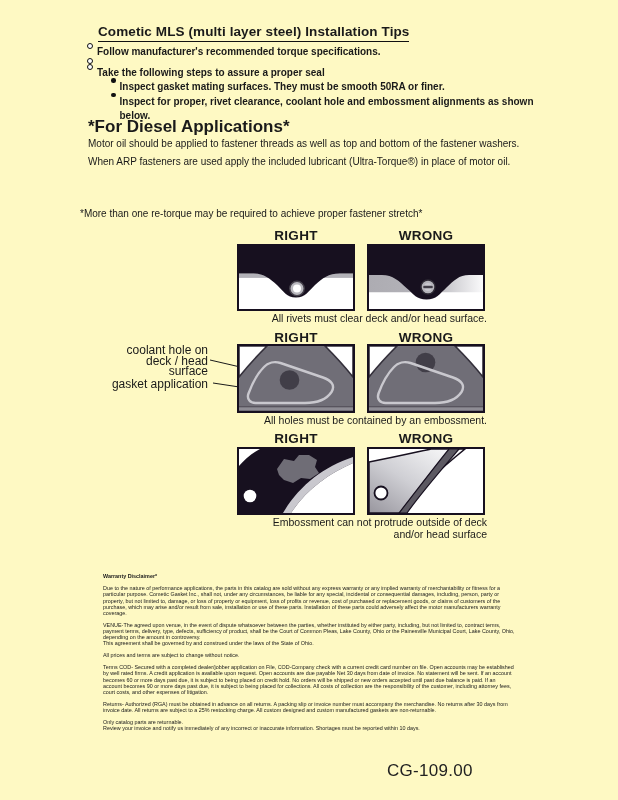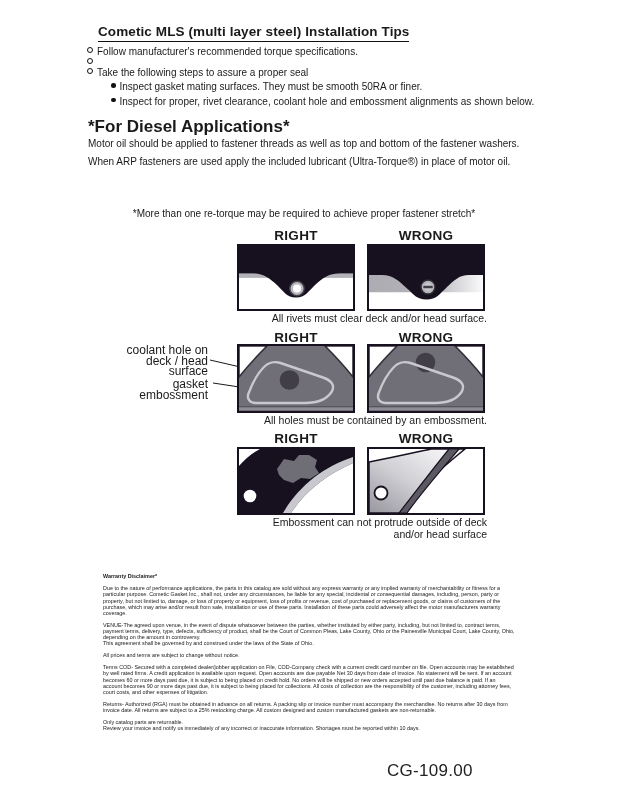--- a/index.html
+++ b/index.html
@@ -1,27 +1,27 @@
 <!DOCTYPE html>
 <html><head>
 <meta charset="utf-8">
 <style>
   html,body{margin:0;padding:0;background:#e8e8e8;}
   .page{
-    position:relative;width:618px;height:800px;background:#ffffff;
+    position:relative;width:618px;height:800px;background:#fef9c3;
     font-family:"Liberation Sans","DejaVu Sans",sans-serif;color:#1a1a1a;
     overflow:hidden;margin:0 auto;
   }
   .abs{position:absolute;}
   .doc-title{
     font-size:13.5px;font-weight:bold;letter-spacing:.1px;
     border-bottom:1.6px solid #111;padding-bottom:2px;white-space:nowrap;
   }
   .tips{font-size:10px;line-height:14.5px;}
-  .tip-line{display:flex;align-items:center;}
+  .tip-line{display:flex;align-items:flex-start;font-weight:bold;}
   .tip-line .mark{flex:0 0 auto;position:relative;top:-2px;margin-right:4px;}
   .mark-open{width:4px;height:4px;border:1px solid #111;border-radius:50%;background:#fff;display:inline-block;}
   .mark-filled{width:4.5px;height:4.5px;background:#111;border-radius:50%;display:inline-block;}
   .tip-sub{margin-left:24px;}
   .sec-heading{font-size:17px;font-weight:bold;}
   .body-par{font-size:10px;line-height:18px;width:432px;}
   .dlabel{font-size:13.5px;font-weight:600;letter-spacing:.3px;text-align:center;width:118px;}
   .dbox{border:2px solid #17101f;width:114px;background:#fff;line-height:0;}
   .caption{font-size:10.5px;line-height:11.5px;white-space:pre-line;width:250px;text-align:right;}
   .annot{font-size:12px;line-height:10.5px;text-align:right;width:98px;white-space:pre-line;}
@@ -59,21 +59,21 @@
       <span>Inspect gasket mating surfaces.  They must be smooth 50RA or finer.</span>
     </div>
     <div class="tip-line tip-sub">
       <span class="mark mark-filled"></span>
       <span>Inspect for proper, rivet clearance, coolant hole and embossment alignments as shown below.</span>
     </div>
   </div>
 
   <div class="abs sec-heading" style="left:88px;top:117px;">*For Diesel Applications*</div>
   <div class="abs body-par" style="left:88px;top:135px;">Motor oil should be applied to fastener threads as well as top and bottom of the fastener washers. When ARP fasteners are used apply the included lubricant (Ultra-Torque®) in place of motor oil.</div>
-  <div class="abs body-par" style="left:88px;top:205px;text-align:center;">*More than one re-torque may be required to achieve proper fastener stretch*</div>
+  <div class="abs body-par" style="left:80px;top:205px;">*More than one re-torque may be required to achieve proper fastener stretch*</div>
 
   <div class="abs dlabel" style="left:237px;top:228px;">RIGHT</div>
   <div class="abs dlabel" style="left:367px;top:228px;">WRONG</div>
 
   <div class="abs dbox" style="left:237px;top:244px;">
     <svg width="114" height="63" viewBox="0 0 114 63">
       <rect width="114" height="63" fill="#ffffff"></rect>
       <rect x="0" y="27.5" width="114" height="4.4" fill="#b3b2b8"></rect>
       <path d="M0,0 H114 V27.5 H101 C89,27.5 84,32 76,39 C69,45.5 66.5,51.5 57,51.5 C47.5,51.5 45,45.5 38,39 C30,32 25,27.5 13,27.5 H0 Z" fill="#17101f"></path>
       <circle cx="58" cy="42.5" r="7.2" fill="#bab9bf" stroke="#45414b" stroke-width="1.4"></circle>
@@ -100,21 +100,21 @@
     </svg>
   </div>
 
   <div class="abs caption" style="left:237px;top:313px;">All rivets must clear deck and/or head surface.</div>
 
   <div class="abs dlabel" style="left:237px;top:330px;">RIGHT</div>
   <div class="abs dlabel" style="left:367px;top:330px;">WRONG</div>
 
   <div class="abs annot" style="left:110px;top:345px;">coolant hole on
 deck / head surface</div>
-  <div class="abs annot" style="left:110px;top:379px;">gasket embossment</div>
+  <div class="abs annot" style="left:110px;top:379px;">gasket application</div>
 
   <svg class="abs" style="left:205px;top:350px;" width="95" height="45" viewBox="0 0 95 45">
     <line x1="5" y1="10" x2="87" y2="29" stroke="#1a1a1a" stroke-width="1"></line>
     <line x1="8" y1="33" x2="54" y2="40" stroke="#1a1a1a" stroke-width="1"></line>
   </svg>
 
   <div class="abs dbox" style="left:237px;top:344px;">
     <svg width="114" height="65" viewBox="0 0 114 65">
       <rect width="114" height="65" fill="#706e77"></rect>
       <rect x="0" y="60.4" width="114" height="1" fill="#49454f"></rect>

